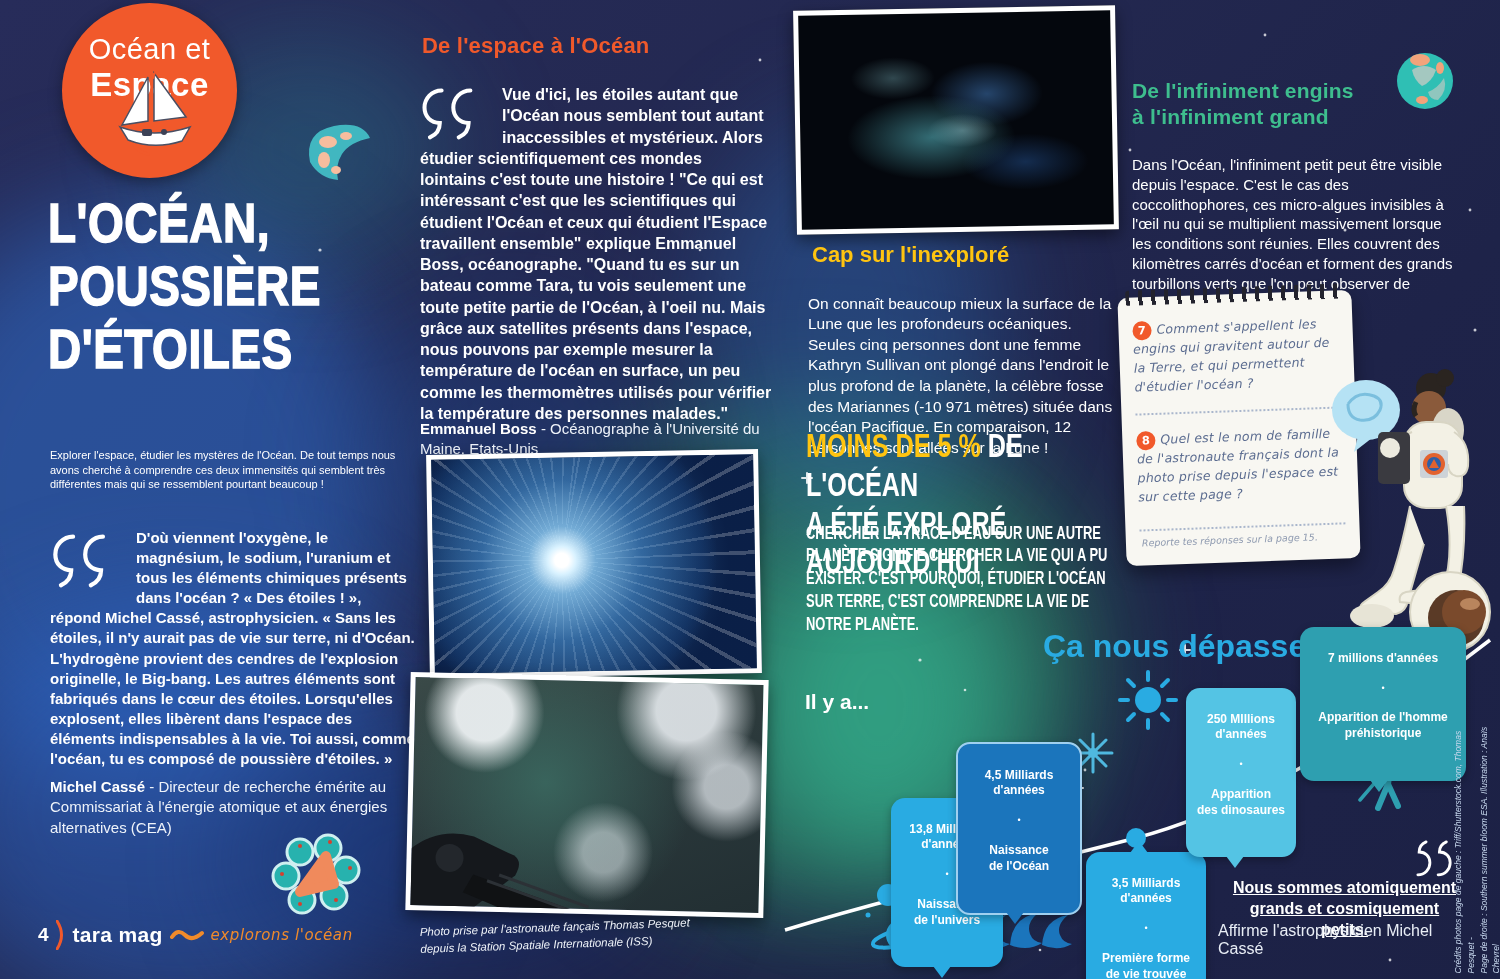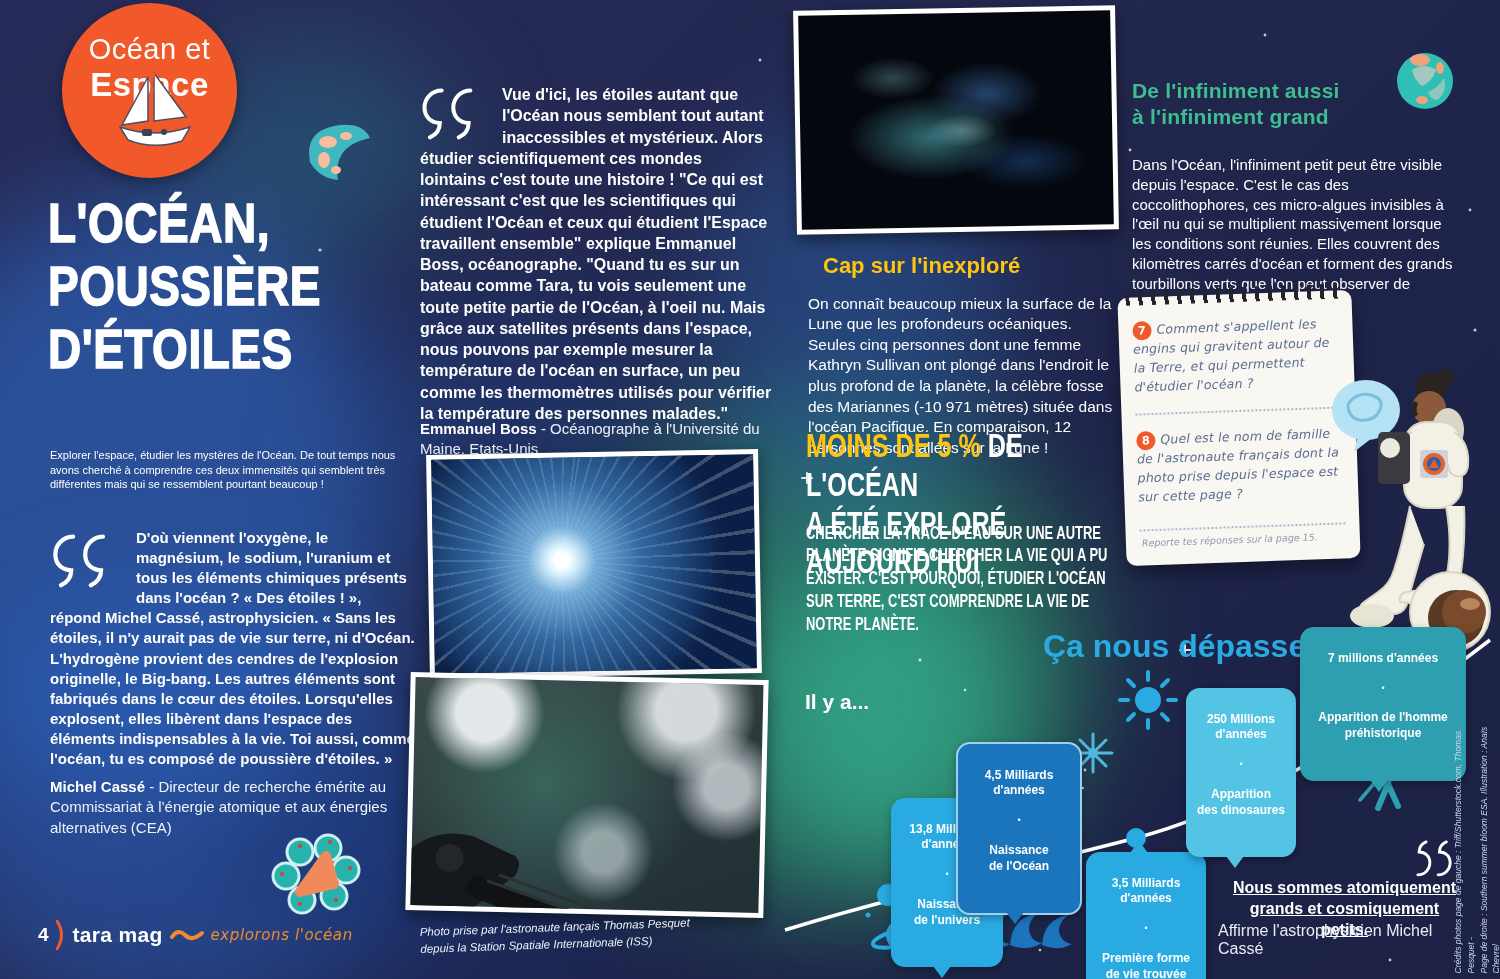--- a/index.html
+++ b/index.html
@@ -63,21 +63,21 @@
 
   
   .photo-swirl{left:795px;top:8px;width:312px;height:214px;transform:rotate(-1deg);
     background:
      radial-gradient(ellipse 120px 60px at 42% 58%, rgba(90,190,200,.55), rgba(90,190,200,0) 70%),
      radial-gradient(ellipse 80px 46px at 60% 38%, rgba(70,130,200,.5), rgba(70,130,200,0) 70%),
      radial-gradient(ellipse 60px 30px at 30% 30%, rgba(150,220,230,.3), rgba(150,220,230,0) 70%),
      radial-gradient(ellipse 90px 40px at 72% 70%, rgba(40,90,160,.45), rgba(40,90,160,0) 70%),
      radial-gradient(ellipse 50px 24px at 52% 55%, rgba(220,245,250,.35), rgba(220,245,250,0) 70%),
      #04070d;}
-  .h-yellow{position:absolute;left:808px;top:238px;margin:15px;font-size:22px;font-weight:bold;color:#FFC410;}
+  .h-yellow{position:absolute;left:808px;top:238px;margin:4px;font-size:22px;font-weight:bold;color:#FFC410;}
   .p-unexplored{position:absolute;left:808px;top:278px;width:305px;font-size:15.5px;line-height:1.33;}
   .stat-big{position:absolute;left:806px;top:426px;width:420px;margin:0;font-size:34px;font-weight:bold;
     line-height:1.14;letter-spacing:0;white-space:pre-line;transform:scaleX(.74);transform-origin:left top;}
   .stat-big .y{color:#FFC410;}
   .stat-sub{position:absolute;left:806px;top:504px;width:430px;font-size:17.5px;font-weight:bold;
     line-height:1.3;white-space:pre-line;transform:scaleX(.74);transform-origin:left top;}
 
   
   .h-green{position:absolute;left:1132px;top:78px;margin:0;font-size:21px;font-weight:bold;
     color:#3EBE8E;line-height:1.25;white-space:pre-line;letter-spacing:.2px;}
@@ -230,20 +230,21 @@
     <svg width="10" height="30" viewBox="0 0 10 30">
         <path d="M1 1 Q10 15 1 29" fill="none" stroke="#F1592B" stroke-width="3" stroke-linecap="round"></path>
       </svg>
     <span class="brand">tara mag</span>
     <svg width="34" height="14" viewBox="0 0 34 14">
         <path d="M2 9 q6 -9 13 -2 t17 -2" fill="none" stroke="#F08A2B" stroke-width="4" stroke-linecap="round"></path>
       </svg>
     <span class="tagline">explorons l'océan</span>
   </div>
 
+  <h2 class="h-orange">De l'espace à l'Océan</h2>
 
   <div class="mquote">
     <svg class="qicon" width="72" height="54" viewBox="0 0 80 60">
       <g fill="none" stroke="#ffffff" stroke-width="4.5" stroke-linecap="round">
         <path d="M24 5 C13 5 5 14 5 24 C5 34 12 41 22 41 C22 49 18 54 11 57"></path>
         <path d="M56 5 C45 5 37 14 37 24 C37 34 44 41 54 41 C54 49 50 54 43 57"></path>
       </g>
     </svg>
     <span>Vue d'ici, les étoiles autant que l'Océan nous semblent tout autant inaccessibles et mystérieux. Alors étudier scientifiquement ces mondes lointains c'est toute une histoire ! "Ce qui est intéressant c'est que les scientifiques qui étudient l'Océan et ceux qui étudient l'Espace travaillent ensemble" explique Emmanuel Boss, océanographe. "Quand tu es sur un bateau comme Tara, tu vois seulement une toute petite partie de l'Océan, à l'oeil nu. Mais grâce aux satellites présents dans l'espace, nous pouvons par exemple mesurer la température de l'océan en surface, un peu comme les thermomètres utilisés pour vérifier la température des personnes malades."</span>
   </div>
@@ -280,21 +281,21 @@
 
   <svg style="position:absolute;left:1392px;top:48px" width="66" height="66" viewBox="0 0 66 66">
     <circle cx="33" cy="33" r="28" fill="#2FBFB4"></circle>
     <path d="M20 22 Q32 14 44 22 Q40 34 30 38 Q22 32 20 22 Z" fill="#b9c9c2" opacity=".85"></path>
     <path d="M36 44 Q46 40 52 30 Q56 42 46 52 Q38 52 36 44 Z" fill="#b9c9c2" opacity=".7"></path>
     <ellipse cx="28" cy="12" rx="10" ry="6" fill="#f2a37b"></ellipse>
     <ellipse cx="48" cy="20" rx="4" ry="6" fill="#f2a37b"></ellipse>
     <ellipse cx="30" cy="52" rx="6" ry="4" fill="#f2a37b"></ellipse>
   </svg>
 
-  <h2 class="h-green">De l'infiniment aussi
+  <h2 class="h-green">De l'infiniment engins
 à l'infiniment grand</h2>
   <p class="p-infinite">Dans l'Océan, l'infiniment petit peut être visible depuis l'espace. C'est le cas des coccolithophores, ces micro-algues invisibles à l'œil nu qui se multiplient massivement lorsque les conditions sont réunies. Elles couvrent des kilomètres carrés d'océan et forment des grands tourbillons verts que l'on peut observer de l'espace. Spectaculaire !</p>
 
   <div class="notepad">
     <div class="spiral"></div>
     <div class="q-row q7"><span class="q-num">7</span><span>Comment s'appellent les engins qui gravitent autour de la Terre, et qui permettent d'étudier l'océan ?</span></div>
     <div class="pad-divider d1"></div>
     <div class="q-row q8"><span class="q-num">8</span><span>Quel est le nom de famille de l'astronaute français dont la photo prise depuis l'espace est sur cette page ?</span></div>
     <div class="pad-divider d2"></div>
     <div class="pad-note">Reporte tes réponses sur la page 15.</div>

